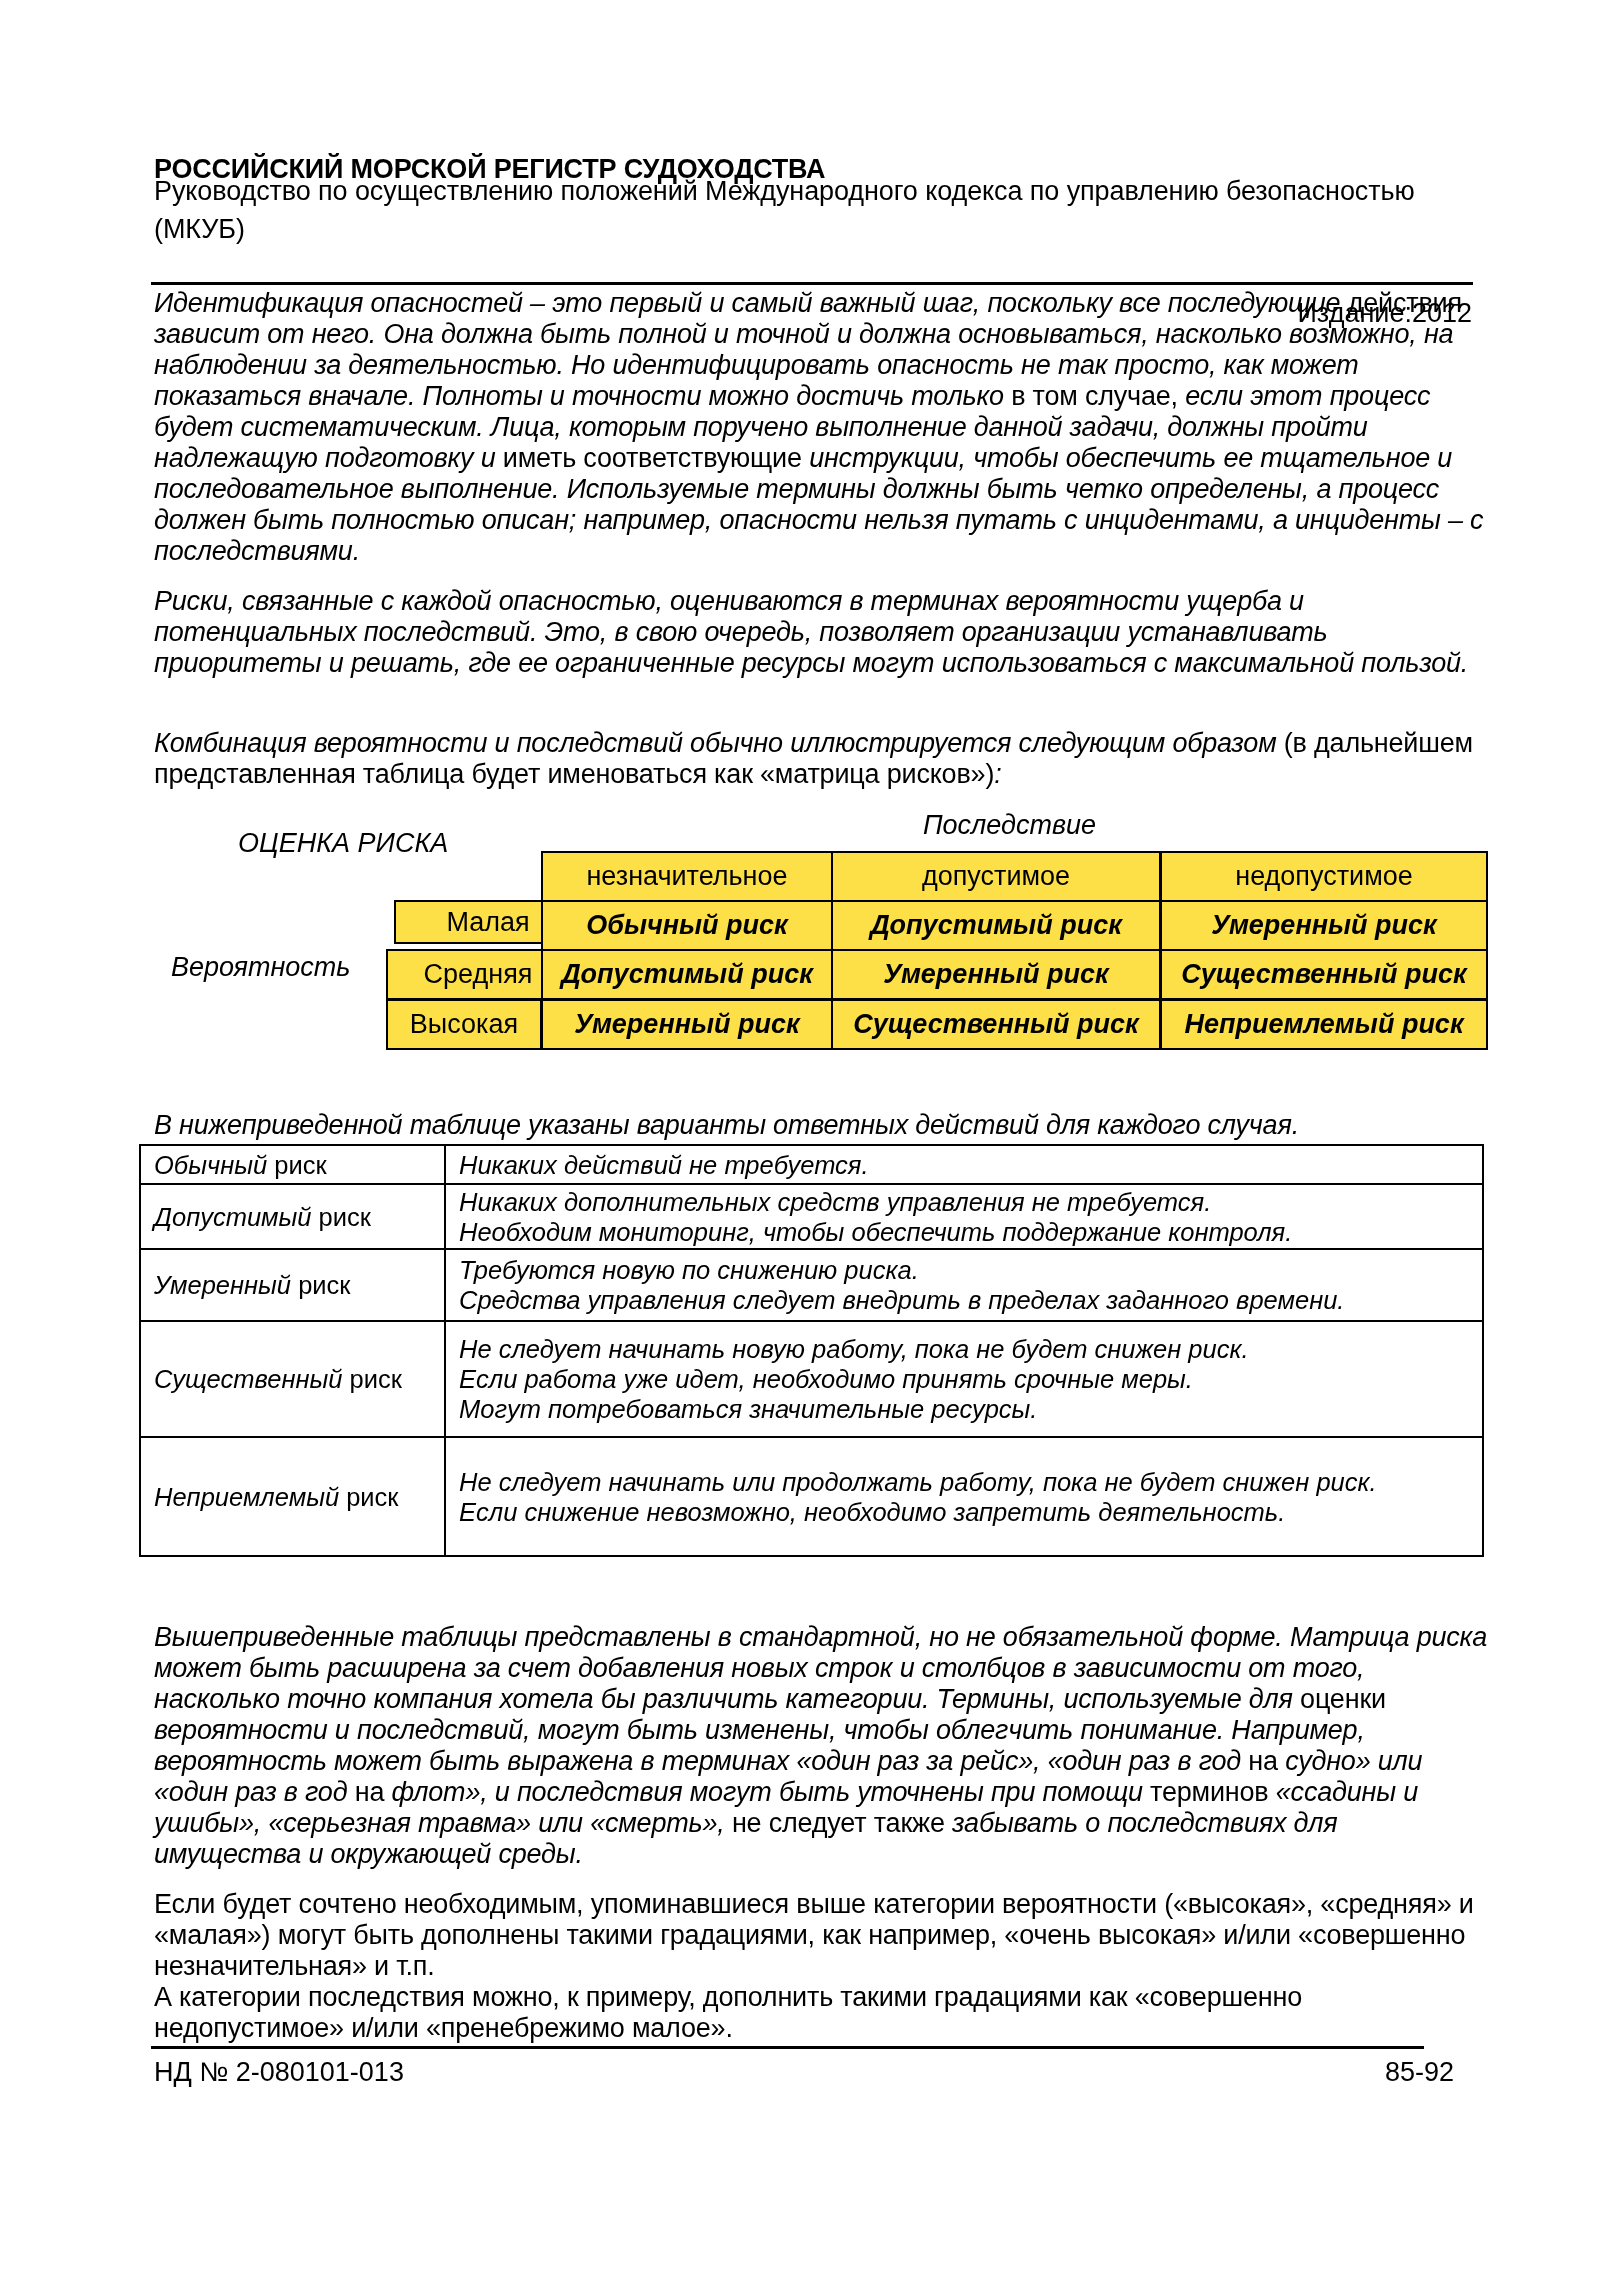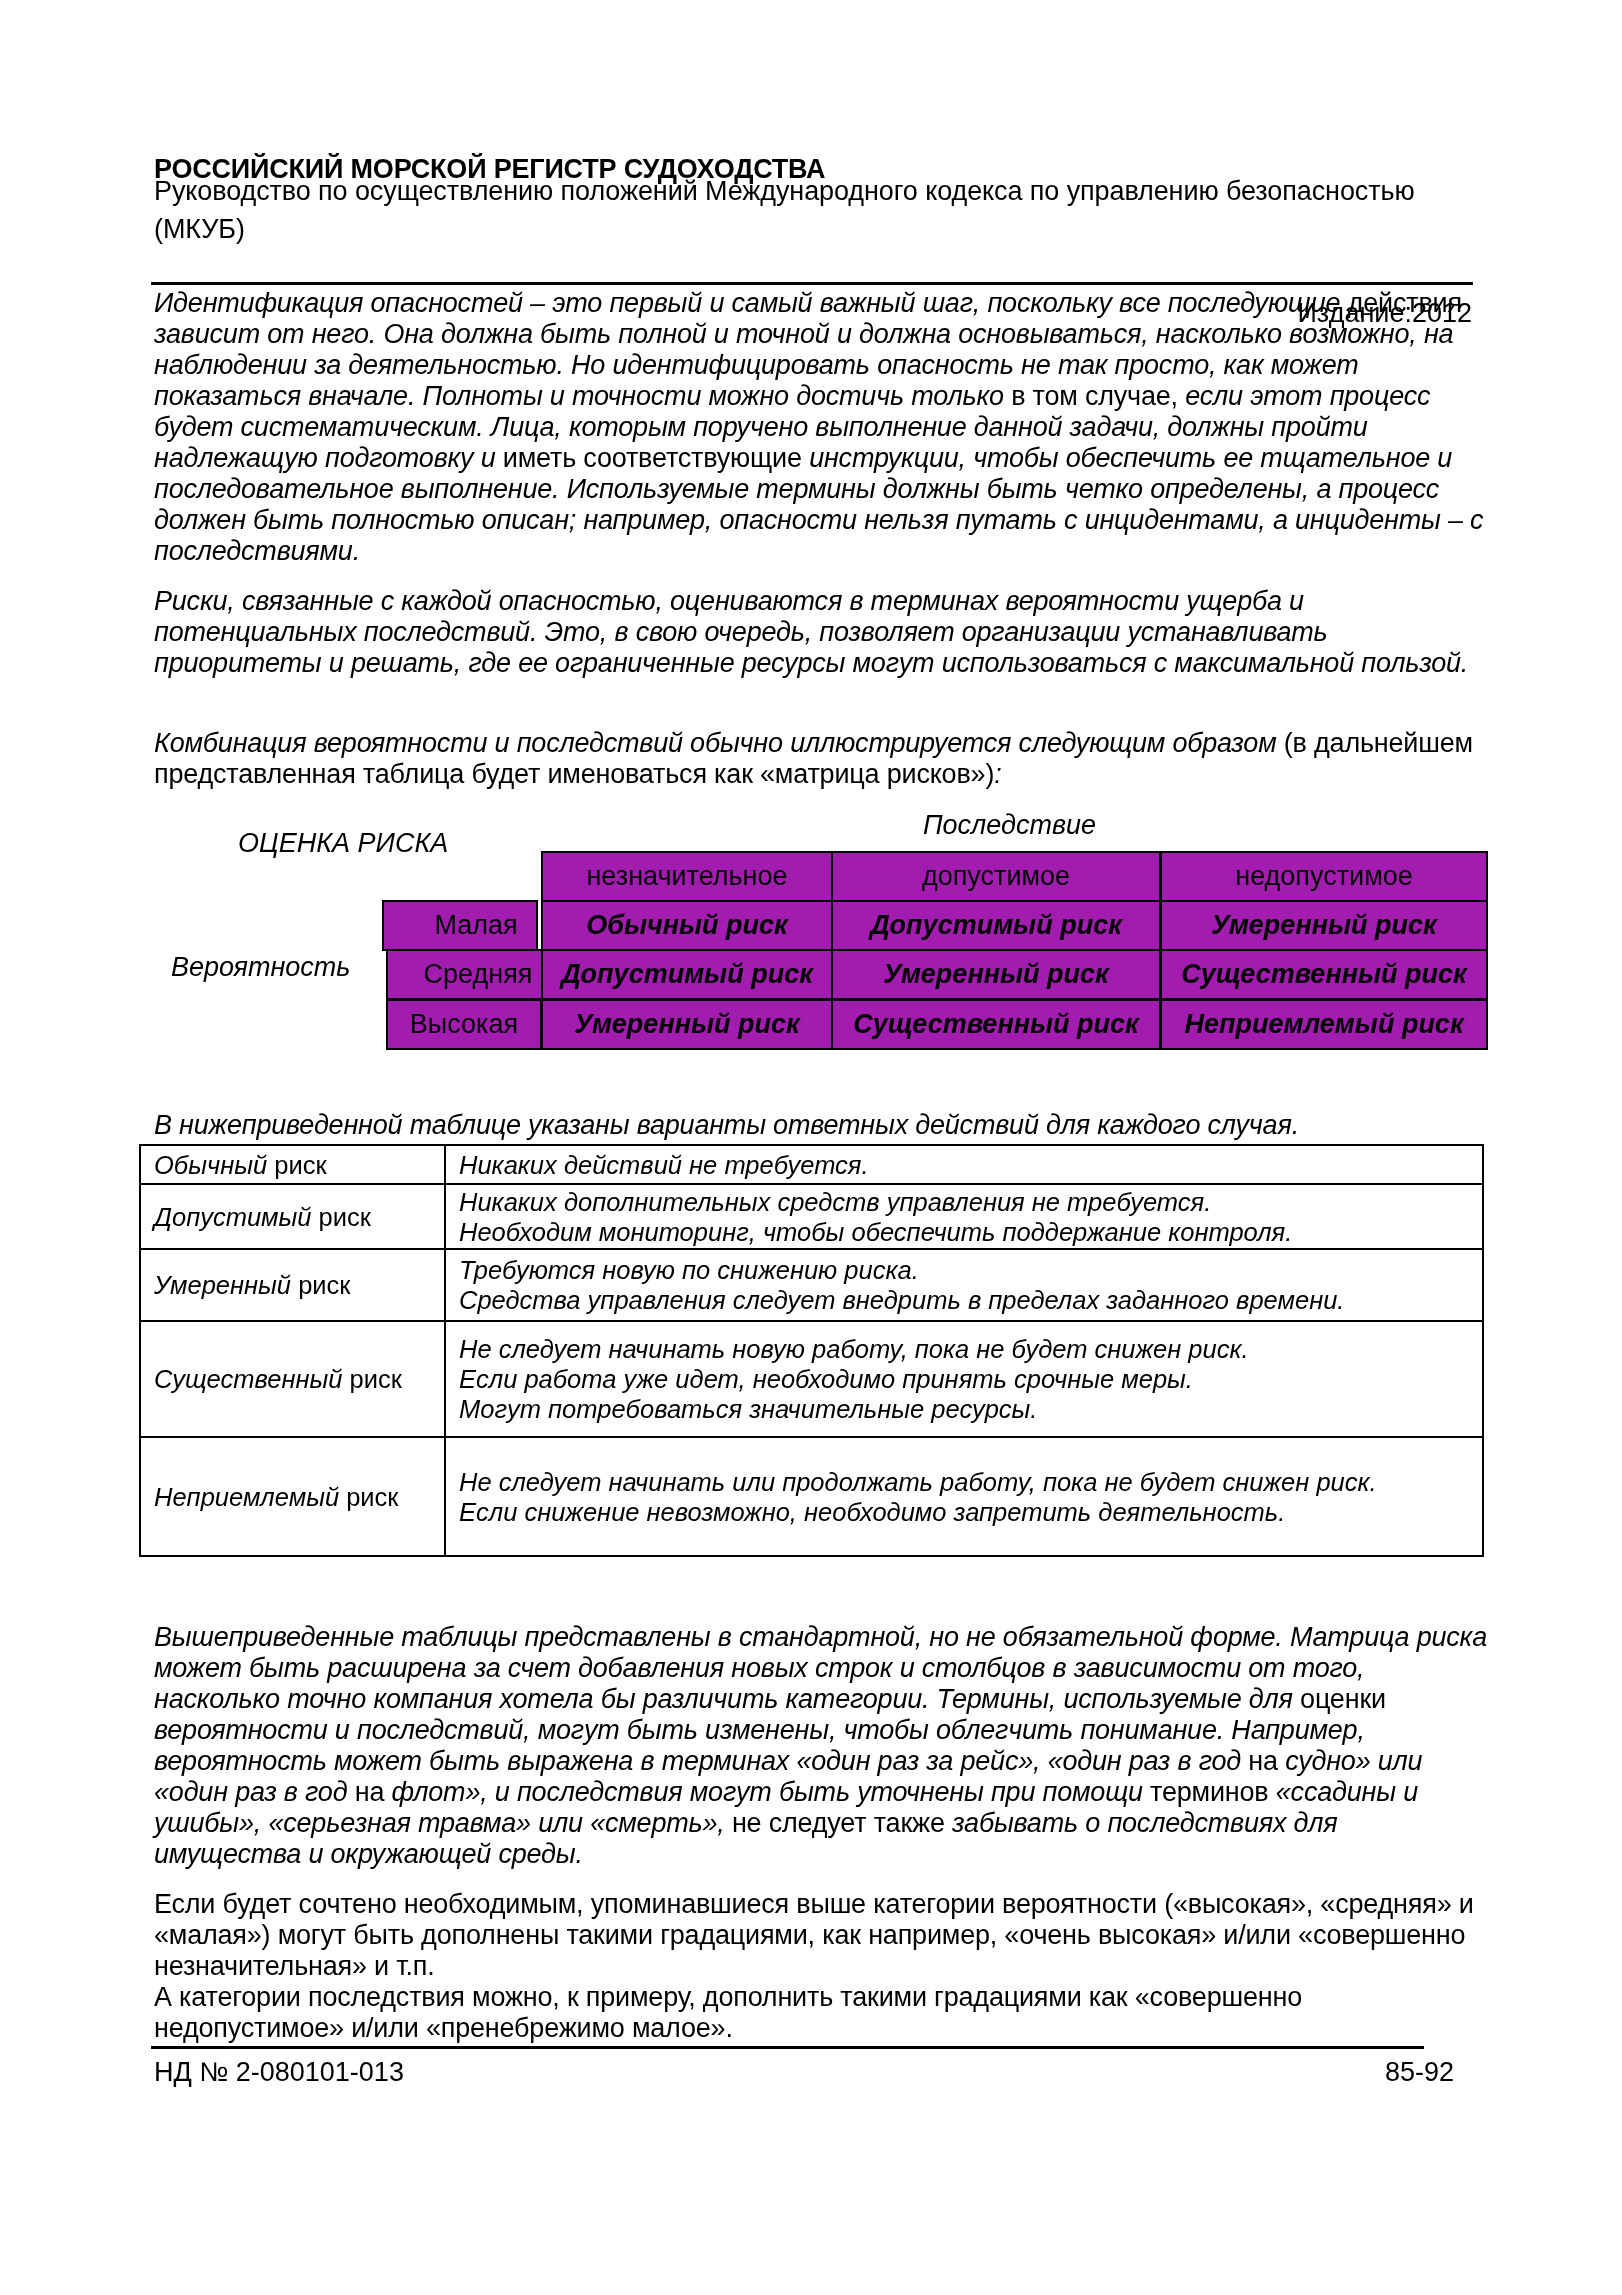--- a/index.html
+++ b/index.html
@@ -25,21 +25,21 @@
   .p6 { top: 1889px; }
 
   
   .mx-label { font-size: 27px; font-style: italic; white-space: nowrap; }
   .mx-title { left: 238px; top: 828px; }
   .mx-conseq { left: 923px; top: 810px; }
   .mx-prob { left: 171px; top: 952px; }
   .mx-cell {
     position: absolute; box-sizing: border-box; border: 2px solid #000;
     display: flex; align-items: center; justify-content: center;
-    font-size: 27px; white-space: nowrap; background: #a21caf;
+    font-size: 27px; white-space: nowrap; background: #fde047;
   }
   .mx-cell.risk { font-weight: bold; font-style: italic; }
 
   
   .rt { left: 139px; top: 1144px; width: 1345px; border-collapse: collapse; }
   .rt td { border: 2px solid #000; font-size: 25.5px; line-height: 30px; padding: 0 13px; vertical-align: middle; }
   .rt td.c1 { width: 277px; white-space: nowrap; }
   .rt td .i { font-style: italic; }
   .rt td.c2 { font-style: italic; }
 
@@ -59,21 +59,21 @@
 <div class="abs para p2"><span class="i">Риски, связанные с каждой опасностью, оцениваются в терминах вероятности ущерба и потенциальных последствий. Это, в свою очередь, позволяет организации устанавливать приоритеты и решать, где ее ограниченные ресурсы могут использоваться с максимальной пользой.</span></div>
 <div class="abs para p3"><span class="i">Комбинация вероятности и последствий обычно иллюстрируется следующим образом </span><span>(в дальнейшем представленная таблица будет именоваться как «матрица рисков»)</span><span class="i">:</span></div>
 
 <div class="abs mx-label mx-title">ОЦЕНКА РИСКА</div>
 <div class="abs mx-label mx-conseq">Последствие</div>
 <div class="abs mx-label mx-prob">Вероятность</div>
 <div id="matrix">
     <div class="mx-cell col-head" style="left: 541px; top: 851px; width: 292px; height: 51px;">незначительное</div>
     <div class="mx-cell col-head" style="left: 831px; top: 851px; width: 330px; height: 51px;">допустимое</div>
     <div class="mx-cell col-head" style="left: 1160px; top: 851px; width: 328px; height: 51px;">недопустимое</div>
-    <div class="mx-cell row-head" style="left: 382px; top: 900px; width: 156px; height: 51px; padding-left: 32px;">Малая</div>
+    <div class="mx-cell row-head" style="left: 394px; top: 900px; width: 156px; height: 44px; padding-left: 32px;">Малая</div>
     <div class="mx-cell risk" style="left: 541px; top: 900px; width: 292px; height: 51px;">Обычный риск</div>
     <div class="mx-cell risk" style="left: 831px; top: 900px; width: 330px; height: 51px;">Допустимый риск</div>
     <div class="mx-cell risk" style="left: 1160px; top: 900px; width: 328px; height: 51px;">Умеренный риск</div>
     <div class="mx-cell row-head" style="left: 386px; top: 949px; width: 184px; height: 51px;">Средняя</div>
     <div class="mx-cell risk" style="left: 541px; top: 949px; width: 292px; height: 51px;">Допустимый риск</div>
     <div class="mx-cell risk" style="left: 831px; top: 949px; width: 330px; height: 51px;">Умеренный риск</div>
     <div class="mx-cell risk" style="left: 1160px; top: 949px; width: 328px; height: 51px;">Существенный риск</div>
     <div class="mx-cell row-head" style="left: 386px; top: 999px; width: 156px; height: 51px;">Высокая</div>
     <div class="mx-cell risk" style="left: 541px; top: 999px; width: 292px; height: 51px;">Умеренный риск</div>
     <div class="mx-cell risk" style="left: 831px; top: 999px; width: 330px; height: 51px;">Существенный риск</div>

